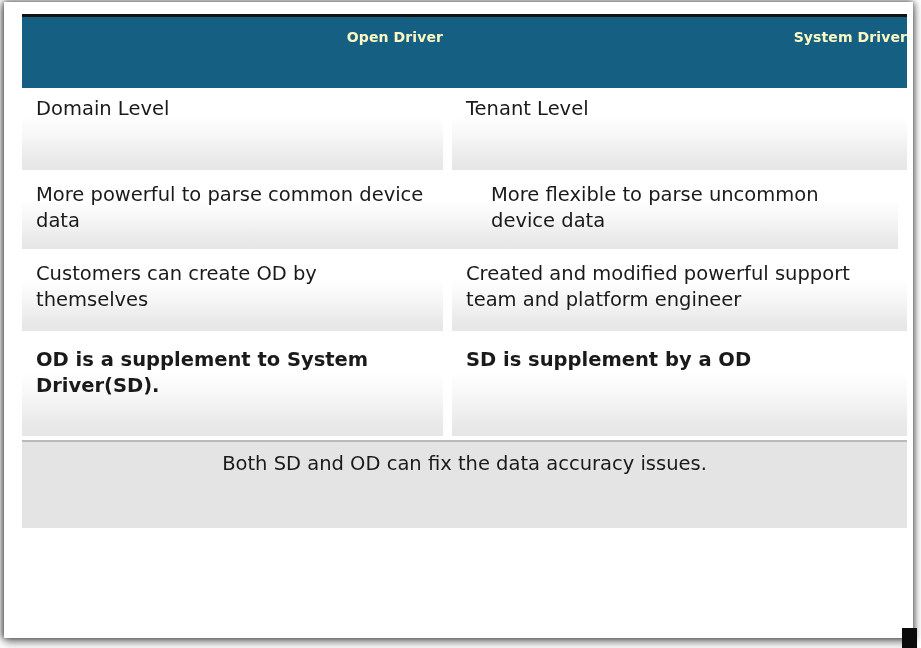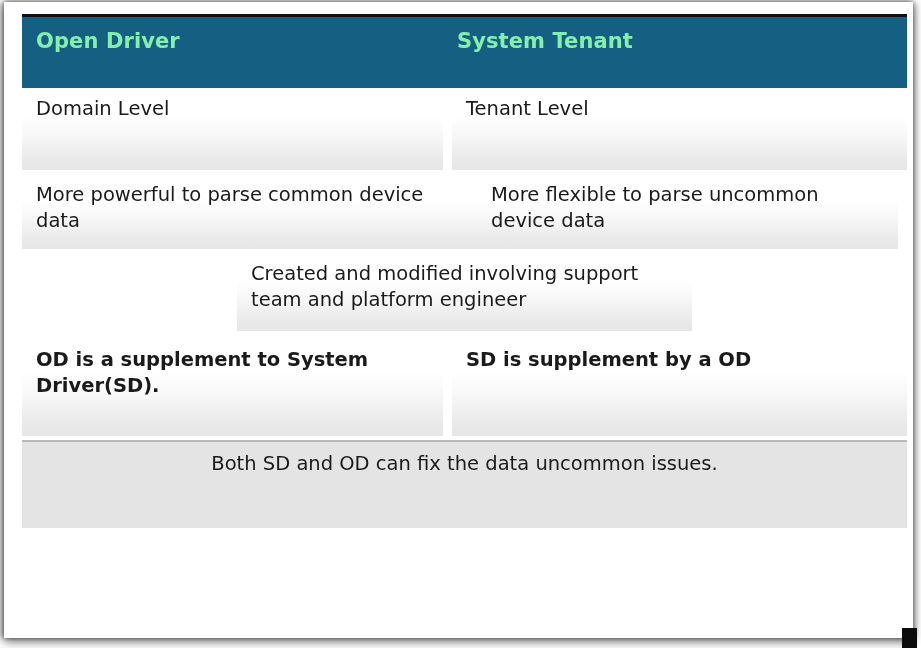--- a/index.html
+++ b/index.html
@@ -52,26 +52,27 @@
     position: relative;
     display: flex;
     height: 74px;
     background: #156082;
     border-top: 3px solid #121212;
     box-sizing: border-box;
   }
   .th {
     box-sizing: border-box;
     padding: 12px 0 0 14px;
-    color: #86efac;
-    font-size: 21px;
+    color: #fef9c3;
+    font-size: 14px;
     font-weight: bold;
     letter-spacing: 0.1px;
     line-height: 1.15;
     white-space: nowrap;
+    text-align: right;
   }
   .th.col-a { width: 421px; }
   .th.col-b { width: 464px; }
 
   
   .trow {
     display: flex;
     background: #ffffff;
     justify-content: center;
   }
@@ -127,50 +128,51 @@
 <body>
 
 <div id="canvas">
 
   <div id="frame-shadow">
 
     <div id="table-wrap">
 
       <div class="thead">
         <div class="th col-a">Open Driver</div>
-        <div class="th col-b">System Tenant</div>
+        <div class="th col-b">System Driver</div>
       </div>
 
       <div class="trow r1">
         <div class="cell col-a">Domain Level</div>
         <div class="cell col-b">Tenant Level</div>
       </div>
       <div class="row-gap"></div>
 
       <div class="trow r2">
         <div class="cell col-b">More powerful to parse common device data</div>
         <div class="cell col-a">More flexible to parse uncommon device data</div>
       </div>
       <div class="row-gap"></div>
 
       <div class="trow r3">
-        <div class="cell col-b">Created and modified involving support team and platform engineer</div>
+        <div class="cell col-a">Customers can create OD by themselves</div>
+        <div class="cell col-b">Created and modified powerful support team and platform engineer</div>
       </div>
       <div class="row-gap"></div>
 
       <div class="trow r4">
       </div>
       <div class="row-gap"></div>
 
       <div class="trow r5">
         <div class="cell col-a">OD is a supplement to System Driver(SD).</div>
         <div class="cell col-b">SD is supplement by a OD</div>
       </div>
       <div class="row-gap"></div>
 
-      <div class="tfoot">Both SD and OD can fix the data uncommon issues.</div>
+      <div class="tfoot">Both SD and OD can fix the data accuracy issues.</div>
 
     </div>
   </div>
 
   <div id="corner-marker"></div>
 
 </div>
 
 </body></html>

